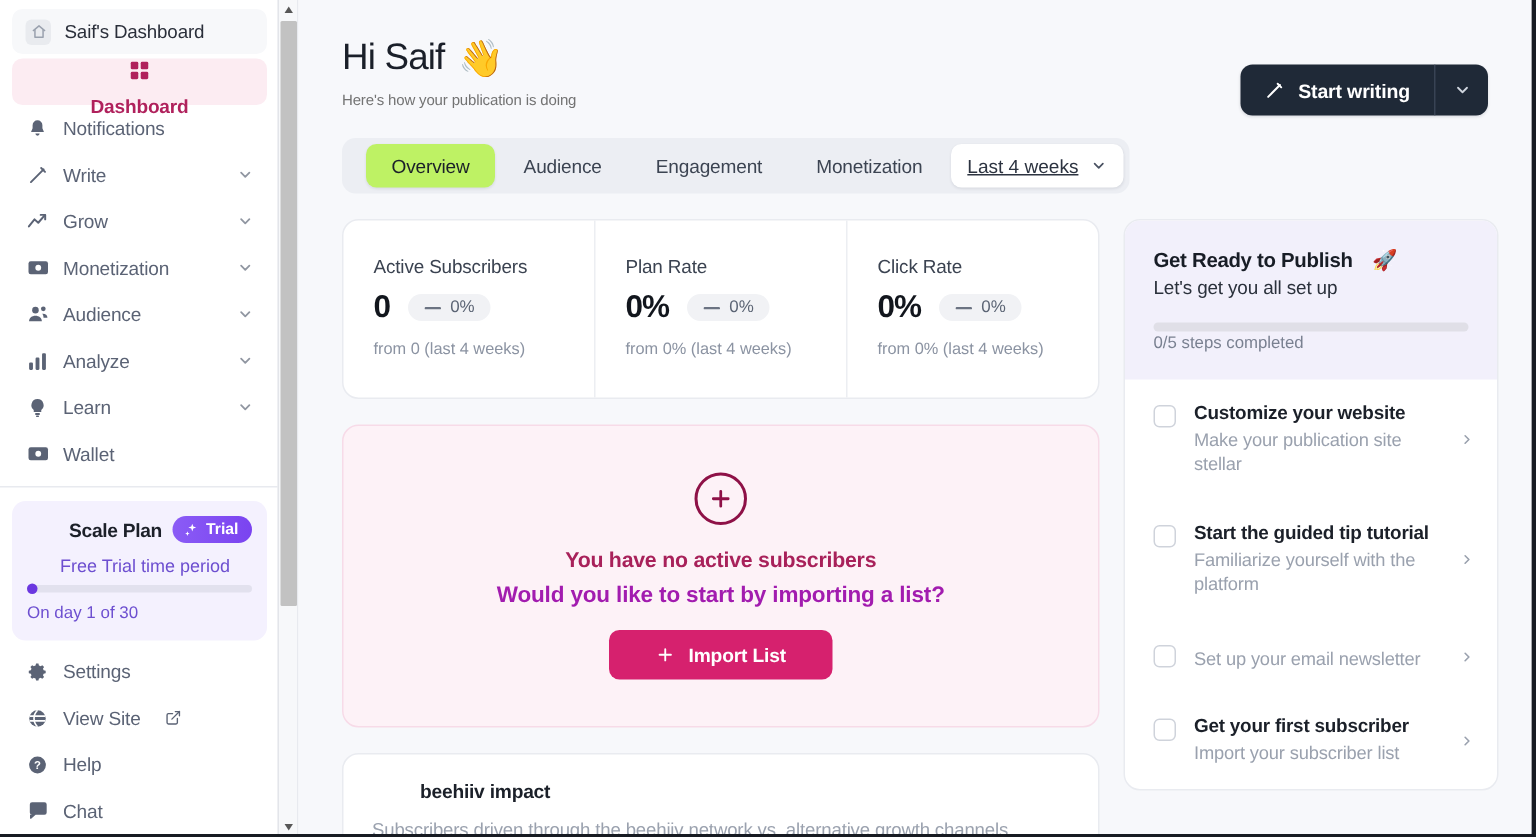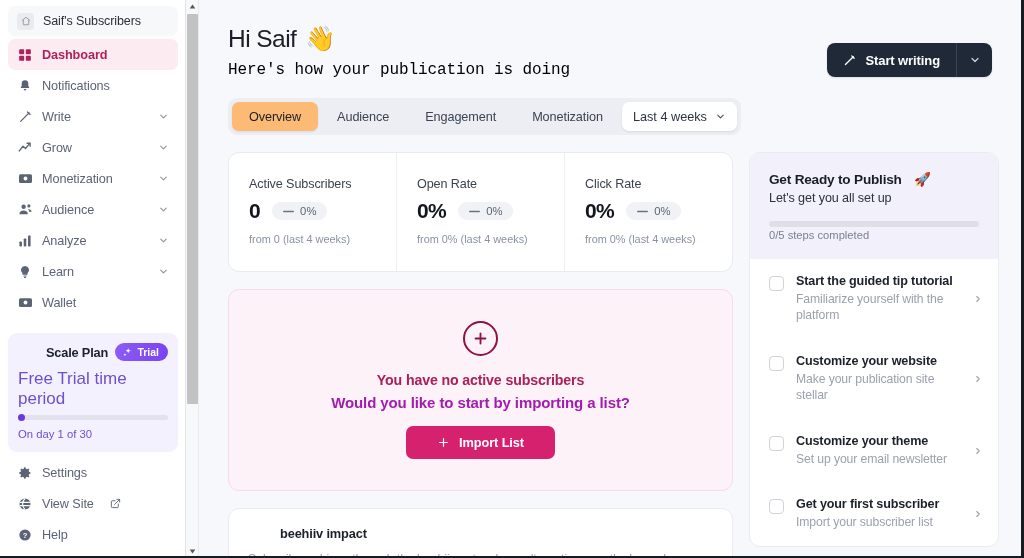--- a/index.html
+++ b/index.html
@@ -60,21 +60,21 @@
   }
   .nav-item {
     display: flex; align-items: center;
     height: 31px;
     border-radius: 7px;
     padding: 0 9px;
     gap: 9px;
     cursor: pointer;
     color: #5b6375;
   }
-  .nav-item.active { background: #fcecf2; color: #b0215c; }
+  .nav-item.active { background: #fcecf2; color: #b0215c; flex-direction: column; }
   .nav-ico { width: 16px; height: 16px; flex: 0 0 16px; display:flex; align-items:center; justify-content:center; }
   .nav-label { font-size: 12.7px; letter-spacing: -0.1px; flex: 1; white-space: nowrap; }
   .nav-item.active .nav-label { font-weight: 600; }
   .nav-chev { width: 11px; height: 11px; flex: 0 0 11px; opacity: .75; }
 
   .sb-divider { height: 1px; background: #e8eaef; margin: 6px 0 0 0; }
 
   .plan-card {
     margin: 9px 8px 0 8px;
     background: #f4f1fe;
@@ -82,21 +82,21 @@
     padding: 10px 10px 12px 10px;
   }
   .plan-head { display: flex; align-items: center; justify-content: space-between; margin-left: 28px; }
   .plan-title { font-size: 12.8px; font-weight: 700; color: #1c2029; letter-spacing: -0.2px; }
   .plan-badge {
     display: flex; align-items: center; gap: 4px;
     background: linear-gradient(95deg, #8b5cf6 0%, #7a43f0 100%);
     color: #fff; font-size: 10.5px; font-weight: 600;
     border-radius: 20px; padding: 3px 9px 3px 7px;
   }
-  .plan-sub { font-size: 17px; color: #6d4fd0; margin-top: 8px; }
+  .plan-sub { font-size: 12px; color: #6d4fd0; margin-top: 8px; margin-left: 22px; }
   .plan-bar {
     margin-top: 6px; height: 5px; border-radius: 5px; background: #e2e1ee;
     position: relative;
   }
   .plan-bar-dot {
     position: absolute; left: 0; top: -1px;
     width: 7px; height: 7px; border-radius: 50%; background: #6b37e0;
   }
   .plan-day { font-size: 11.3px; color: #6d4fd0; margin-top: 8px; }
 
@@ -129,21 +129,21 @@
     background: #f7f8fb;
     position: relative;
     overflow: hidden;
     padding: 0 16px 0 29px;
   }
   .greet-title {
     font-size: 24.5px; font-weight: 400; color: #1a1f29;
     letter-spacing: -0.55px; margin-top: 24px;
     display: flex; align-items: center; gap: 9px;
   }
-  .greet-sub { font-size: 16px; color: #000000; margin-top: 8px; letter-spacing: -0.1px; font-family: Liberation Mono, monospace; }
+  .greet-sub { font-size: 10px; color: #737373; margin-top: 8px; letter-spacing: -0.1px; }
 
   .start-btn-wrap {
     position: absolute; right: 29px; top: 43px;
     display: flex; align-items: stretch;
     background: #1f2937; border-radius: 8px; overflow: hidden;
     box-shadow: 0 1px 2px rgba(16,24,40,.12);
   }
   .start-btn {
     display: flex; align-items: center; gap: 9px;
     padding: 0 16px; height: 34px;
@@ -161,26 +161,27 @@
     margin-top: 19px;
     display: inline-flex; align-items: center;
     background: #eceef3; border-radius: 9px; padding: 4px;
     gap: 2px;
   }
   .tab {
     padding: 0 17px; height: 29px; display: flex; align-items: center;
     font-size: 12.7px; color: #3c4452; border-radius: 7px; cursor: pointer;
     letter-spacing: -0.1px; white-space: nowrap;
   }
-  .tab.active { background: #fdba74; color: #1b2029; box-shadow: 0 1px 2px rgba(16,24,40,.09); }
+  .tab.active { background: #bef264; color: #1b2029; box-shadow: 0 1px 2px rgba(16,24,40,.09); margin-left: 12px; }
   .range-pill {
     display: flex; align-items: center; gap: 8px;
     background: #fff; border-radius: 7px; height: 29px; padding: 0 11px;
     font-size: 12.7px; color: #2c3340; cursor: pointer; white-space: nowrap;
     box-shadow: 0 1px 2px rgba(16,24,40,.09);
+    text-decoration: underline;
   }
 
   .content-row { display: flex; gap: 16px; margin-top: 17px; align-items: flex-start; }
   .col-left { width: 505px; flex: 0 0 505px; }
   .col-right { width: 250px; flex: 0 0 250px; }
 
   .stats-card {
     background: #fff; border: 1px solid #e9ebf0; border-radius: 11px;
     display: flex; height: 120px;
   }
@@ -260,21 +261,21 @@
     <div class="sb-scrollarea">
 
       <div class="sb-top">
         <div class="pub-row">
           <span class="pub-avatar">
             <svg width="10" height="10" viewBox="0 0 24 24" fill="none" stroke="#9aa1ae" stroke-width="2.4" stroke-linecap="round" stroke-linejoin="round">
                 <path d="M3 10.5 12 3l9 7.5"></path>
                 <path d="M5.5 9.5V21h13V9.5"></path>
               </svg>
           </span>
-          <span class="pub-name">Saif's Subscribers</span>
+          <span class="pub-name">Saif's Dashboard</span>
         </div>
 
         <div class="nav-item active">
           <span class="nav-ico">
             <svg width="14" height="14" viewBox="0 0 24 24" fill="#b0215c">
                 <rect x="2" y="2" width="8.6" height="8.6" rx="1.6"></rect>
                 <rect x="13.4" y="2" width="8.6" height="8.6" rx="1.6"></rect>
                 <rect x="2" y="13.4" width="8.6" height="8.6" rx="1.6"></rect>
                 <rect x="13.4" y="13.4" width="8.6" height="8.6" rx="1.6"></rect>
               </svg>
@@ -537,21 +538,21 @@
                   <svg width="11" height="3" viewBox="0 0 12 3" fill="#6b7382">
                       <rect width="12" height="1.7" rx=".85" y=".6"></rect>
                     </svg>
                 </span>
                 <span>0%</span>
               </span>
             </div>
             <div class="stat-foot">from 0 (last 4 weeks)</div>
           </div>
           <div class="stat">
-            <div class="stat-label">Open Rate</div>
+            <div class="stat-label">Plan Rate</div>
             <div class="stat-row">
               <span class="stat-value">0%</span>
               <span class="stat-chip">
                 <span>
                   <svg width="11" height="3" viewBox="0 0 12 3" fill="#6b7382">
                       <rect width="12" height="1.7" rx=".85" y=".6"></rect>
                     </svg>
                 </span>
                 <span>0%</span>
               </span>
@@ -607,47 +608,46 @@
               <span>🚀</span>
             </div>
             <div class="ph-sub">Let's get you all set up</div>
             <div class="ph-bar"></div>
             <div class="ph-steps">0/5 steps completed</div>
           </div>
 
           <div class="step">
             <span class="step-box"></span>
             <span class="step-body">
-              <span class="step-title" style="display:block">Start the guided tip tutorial</span>
-              <span class="step-desc" style="display:block">Familiarize yourself with the platform</span>
+              <span class="step-title" style="display:block">Customize your website</span>
+              <span class="step-desc" style="display:block">Make your publication site stellar</span>
             </span>
             <span class="step-chev">
               <svg width="10" height="10" viewBox="0 0 24 24" fill="none" stroke="#9aa1ae" stroke-width="2.6" stroke-linecap="round" stroke-linejoin="round">
                   <path d="m9 6 6 6-6 6"></path>
                 </svg>
             </span>
           </div>
 
           <div class="step">
             <span class="step-box"></span>
             <span class="step-body">
-              <span class="step-title" style="display:block">Customize your website</span>
-              <span class="step-desc" style="display:block">Make your publication site stellar</span>
+              <span class="step-title" style="display:block">Start the guided tip tutorial</span>
+              <span class="step-desc" style="display:block">Familiarize yourself with the platform</span>
             </span>
             <span class="step-chev">
               <svg width="10" height="10" viewBox="0 0 24 24" fill="none" stroke="#9aa1ae" stroke-width="2.6" stroke-linecap="round" stroke-linejoin="round">
                   <path d="m9 6 6 6-6 6"></path>
                 </svg>
             </span>
           </div>
 
           <div class="step">
             <span class="step-box"></span>
             <span class="step-body">
-              <span class="step-title" style="display:block">Customize your theme</span>
               <span class="step-desc" style="display:block">Set up your email newsletter</span>
             </span>
             <span class="step-chev">
               <svg width="10" height="10" viewBox="0 0 24 24" fill="none" stroke="#9aa1ae" stroke-width="2.6" stroke-linecap="round" stroke-linejoin="round">
                   <path d="m9 6 6 6-6 6"></path>
                 </svg>
             </span>
           </div>
 
           <div class="step">

